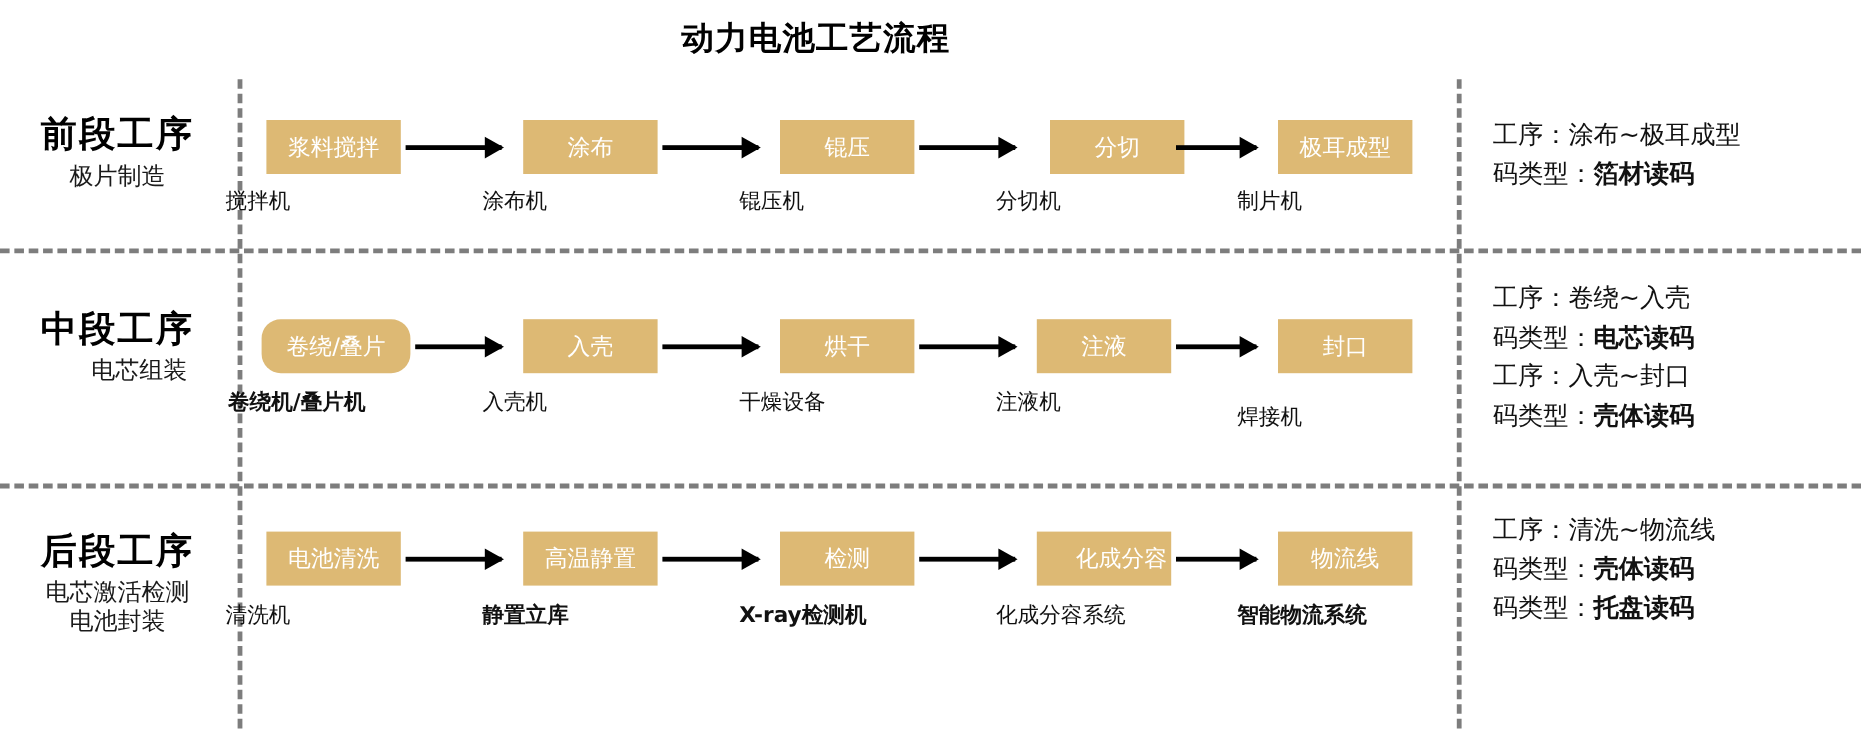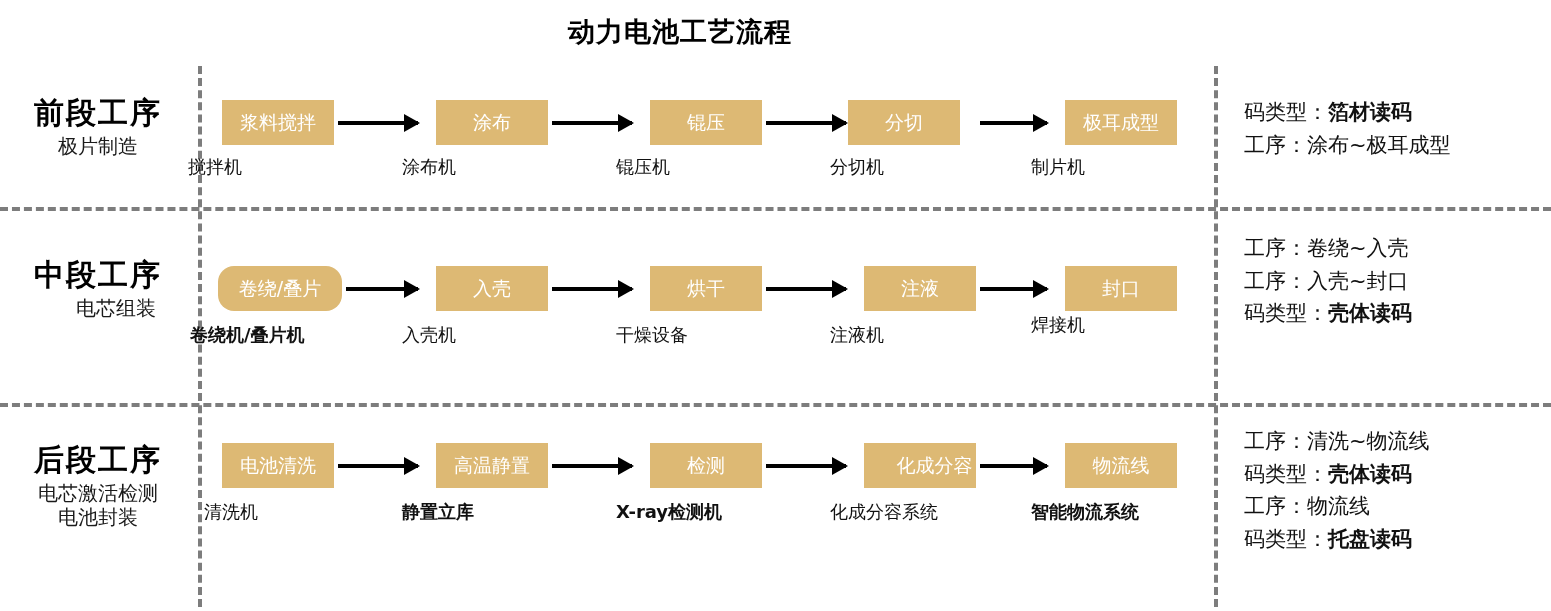--- a/index.html
+++ b/index.html
@@ -147,32 +147,32 @@
       <div class="node" style="left: 436px; top: 100px;">
         <span>涂布</span>
       </div>
       <div class="node-caption" style="left: 402px; top: 155px;">涂布机</div>
       <div class="arrow" style="left: 552px; width: 80px; top: 121px;"></div>
       <div class="node" style="left: 650px; top: 100px;">
         <span>锟压</span>
       </div>
       <div class="node-caption" style="left: 616px; top: 155px;">锟压机</div>
       <div class="arrow" style="left: 766px; width: 80px; top: 121px;"></div>
-      <div class="node" style="left: 848px; top: 100px;">
+      <div class="node" style="left: 875px; top: 100px;">
         <span>分切</span>
       </div>
       <div class="node-caption" style="left: 830px; top: 155px;">分切机</div>
       <div class="arrow" style="left: 980px; width: 67px; top: 121px;"></div>
       <div class="node" style="left: 1065px; top: 100px; text-align: center;">
         <span>极耳成型</span>
       </div>
       <div class="node-caption" style="left: 1031px; top: 155px;">制片机</div>
       <div class="req-block" style="top: 96px;">
+        <div class="req-line"><span>工序：</span><span>涂布~极耳成型</span></div>
         <div class="req-line"><span>码类型：</span><b>箔材读码</b></div>
-        <div class="req-line"><span>工序：</span><span>涂布~极耳成型</span></div>
       </div>
       <div class="stage-label" style="top: 258px;">
         <div class="stage-title">中段工序</div>
         <div class="stage-sub" style="white-space: pre-line; padding-left: 36px;">电芯组装</div>
       </div>
       <div class="node wide" style="left: 218px; top: 266px;">
         <span>卷绕/叠片</span>
       </div>
       <div class="node-caption bold" style="left: 190px; top: 323px;">卷绕机/叠片机</div>
       <div class="arrow" style="left: 346px; width: 72px; top: 287px;"></div>
@@ -187,35 +187,36 @@
       <div class="node-caption" style="left: 616px; top: 323px;">干燥设备</div>
       <div class="arrow" style="left: 766px; width: 80px; top: 287px;"></div>
       <div class="node" style="left: 864px; top: 266px;">
         <span>注液</span>
       </div>
       <div class="node-caption" style="left: 830px; top: 323px;">注液机</div>
       <div class="arrow" style="left: 980px; width: 67px; top: 287px;"></div>
       <div class="node" style="left: 1065px; top: 266px;">
         <span>封口</span>
       </div>
-      <div class="node-caption" style="left: 1031px; top: 313px; font-family: Liberation Mono, monospace;">焊接机</div>
+      <div class="node-caption" style="left: 1031px; top: 335px; font-family: Liberation Mono, monospace;">焊接机</div>
       <div class="req-block" style="top: 232px;">
         <div class="req-line"><span>工序：</span><span>卷绕~入壳</span></div>
+        <div class="req-line"><span>码类型：</span><b>电芯读码</b></div>
         <div class="req-line"><span>工序：</span><span>入壳~封口</span></div>
         <div class="req-line"><span>码类型：</span><b>壳体读码</b></div>
       </div>
       <div class="stage-label" style="top: 443px;">
         <div class="stage-title">后段工序</div>
         <div class="stage-sub" style="white-space: pre-line;">电芯激活检测
 电池封装</div>
       </div>
       <div class="node" style="left: 222px; top: 443px;">
         <span>电池清洗</span>
       </div>
-      <div class="node-caption" style="left: 204px; top: 500px;">清洗机</div>
+      <div class="node-caption" style="left: 188px; top: 500px;">清洗机</div>
       <div class="arrow" style="left: 338px; width: 80px; top: 464px;"></div>
       <div class="node" style="left: 436px; top: 443px;">
         <span>高温静置</span>
       </div>
       <div class="node-caption bold" style="left: 402px; top: 500px;">静置立库</div>
       <div class="arrow" style="left: 552px; width: 80px; top: 464px;"></div>
       <div class="node" style="left: 650px; top: 443px;">
         <span>检测</span>
       </div>
       <div class="node-caption bold" style="left: 616px; top: 500px;">X-ray检测机</div>
@@ -225,18 +226,17 @@
       </div>
       <div class="node-caption" style="left: 830px; top: 500px;">化成分容系统</div>
       <div class="arrow" style="left: 980px; width: 67px; top: 464px;"></div>
       <div class="node" style="left: 1065px; top: 443px;">
         <span>物流线</span>
       </div>
       <div class="node-caption bold" style="left: 1031px; top: 500px;">智能物流系统</div>
       <div class="req-block" style="top: 425px;">
         <div class="req-line"><span>工序：</span><span>清洗~物流线</span></div>
         <div class="req-line"><span>码类型：</span><b>壳体读码</b></div>
-        <div class="req-line"><span>工序：</span><span>物流线</span></div>
         <div class="req-line"><span>码类型：</span><b>托盘读码</b></div>
       </div>
     </div>
 
 </div>
 
 </body></html>

